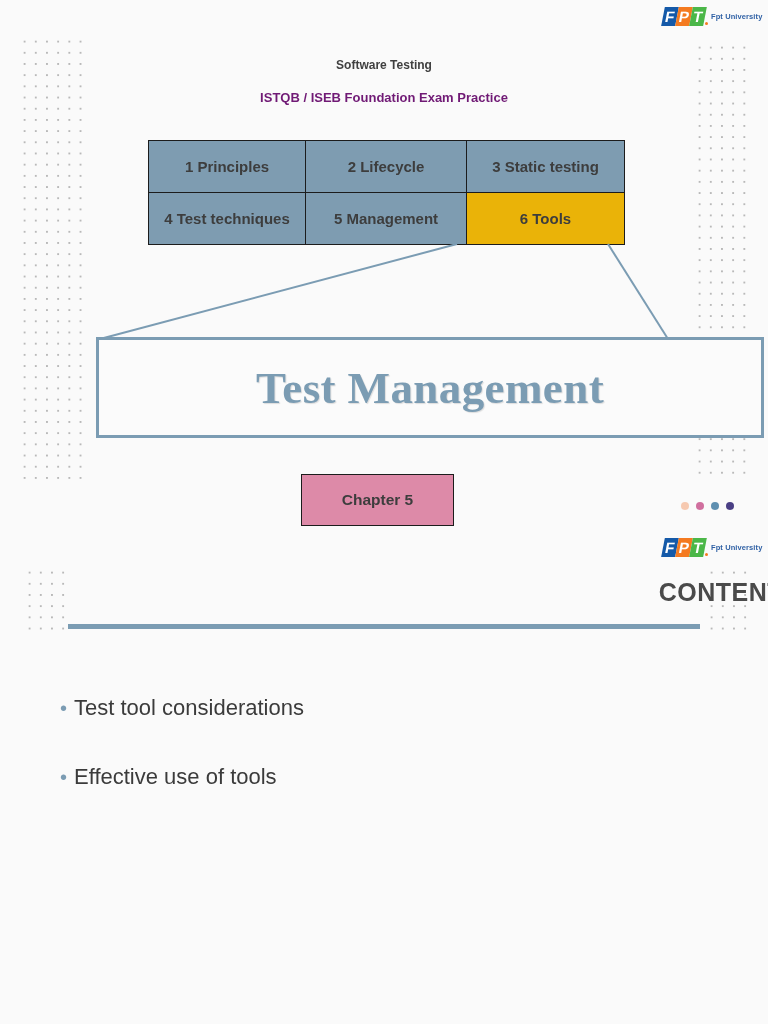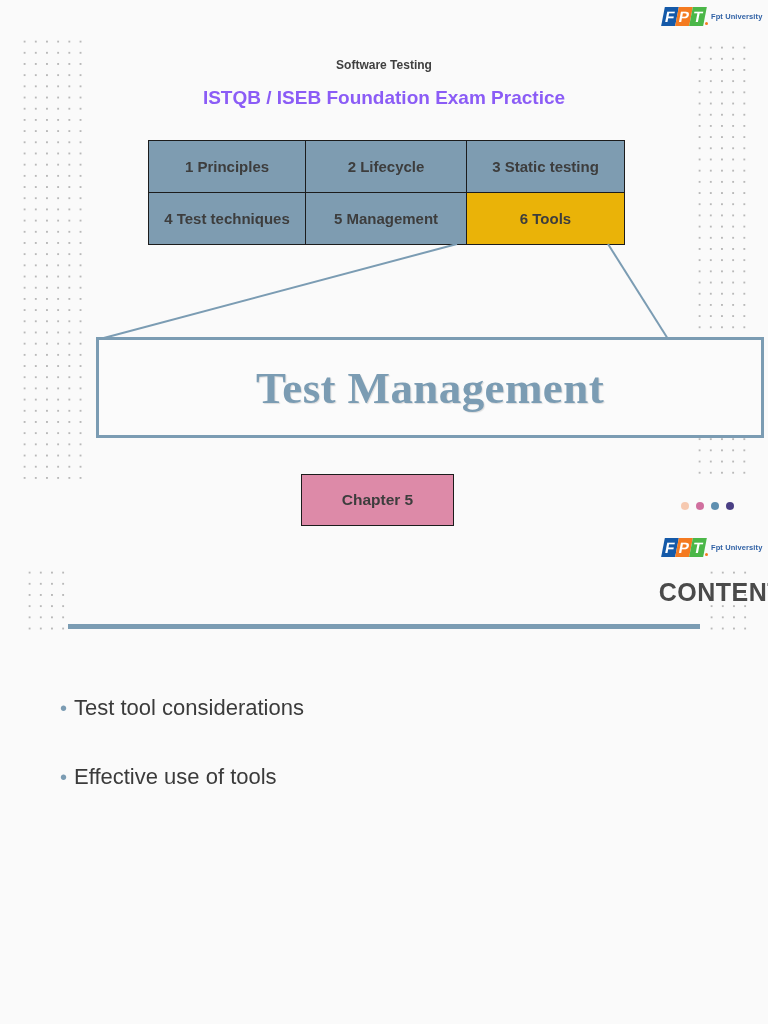--- a/index.html
+++ b/index.html
@@ -78,23 +78,23 @@
     width: 768px;
     text-align: center;
   }
   .title-line1 {
     font-size: 12px;
     font-weight: bold;
     color: #404040;
     line-height: 22px;
   }
   .title-line2 {
-    font-size: 19px;
-    font-weight: bold;
-    color: #8b5cf6;
+    font-size: 13px;
+    font-weight: bold;
+    color: #701a75;
     line-height: 22px;
     margin-top: 11px;
   }
 
   
   #chapter-table {
     position: absolute;
     left: 148px;
     top: 140px;
     width: 461px;

